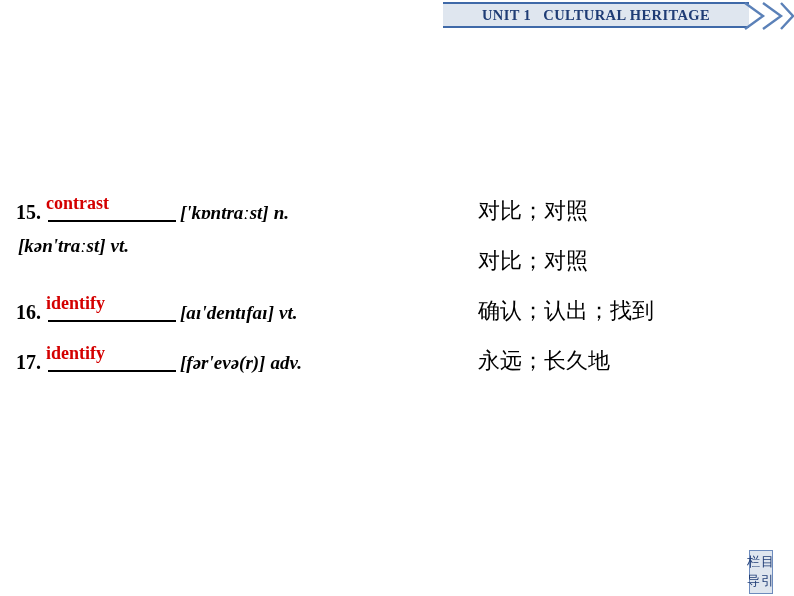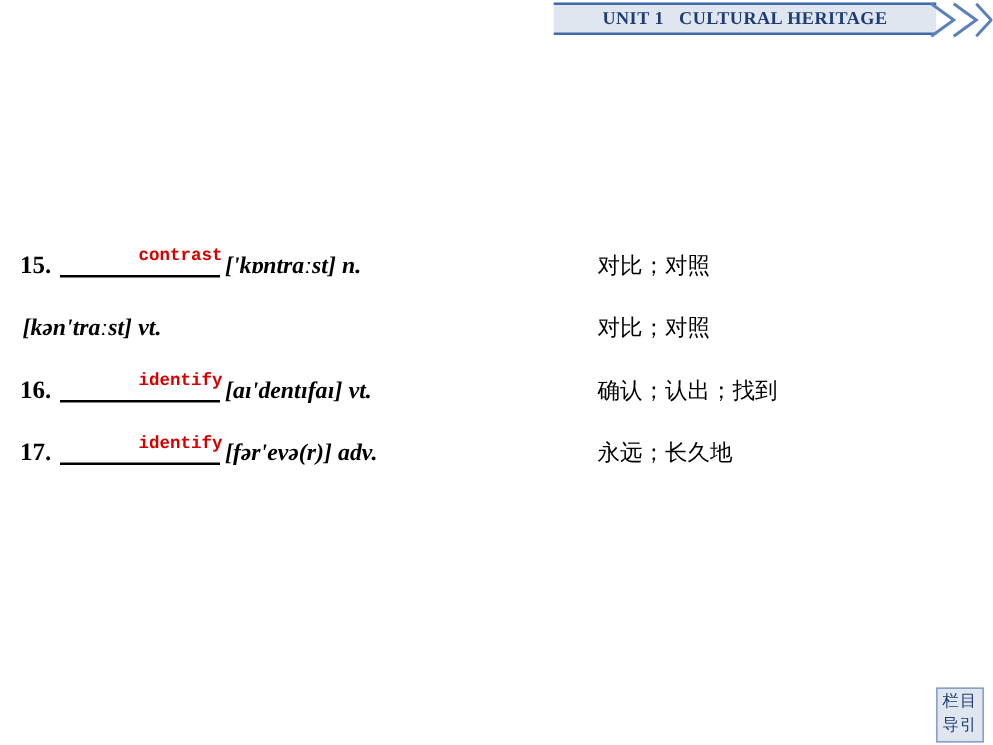--- a/index.html
+++ b/index.html
@@ -84,25 +84,25 @@
     position: relative;
     width: 132px;
     height: 34px;
     margin-left: 5px;
   }
   .blank-answer {
     position: absolute;
     left: 0;
     right: 0;
     bottom: 10px;
-    text-align: right;
+    text-align: left;
     color: #d40000;
-    font-size: 14px;
-    font-weight: bold;
-    font-family: Liberation Mono, monospace;
+    font-size: 18px;
+    font-weight: bold;
+    font-family: Liberation Serif, serif;
     line-height: 1;
     white-space: nowrap;
   }
   .blank-rule {
     position: absolute;
     left: 2px;
     right: 2px;
     bottom: 0;
     border-bottom: 2px solid #000;
   }
@@ -124,43 +124,43 @@
     font-family: "Liberation Serif", "DejaVu Serif", serif;
     line-height: 1;
     white-space: pre;
     margin-left: 5px;
   }
   .voc-plain {
     position: absolute;
     left: 16px;
     top: 0;
     display: flex;
+    align-items: flex-start;
+    height: 36px;
+  }
+  .voc-cn {
+    position: absolute;
+    left: 478px;
+    top: 0;
+    height: 36px;
+    display: flex;
     align-items: flex-end;
-    height: 36px;
-  }
-  .voc-cn {
-    position: absolute;
-    left: 478px;
-    top: 0;
-    height: 36px;
-    display: flex;
-    align-items: flex-end;
-    font-size: 18px;
+    font-size: 22px;
     color: #000;
     font-family: "DejaVu Sans", "Liberation Sans", sans-serif;
     line-height: 1;
     white-space: pre;
   }
 
   
   .nav-button {
     position: absolute;
     left: 749px;
     top: 550px;
-    width: 38px;
+    width: 24px;
     height: 44px;
     background: #dfe6ef;
     border: 1px solid #6d8bbd;
     box-sizing: border-box;
     display: flex;
     flex-direction: column;
     align-items: center;
     justify-content: center;
     cursor: pointer;
   }

